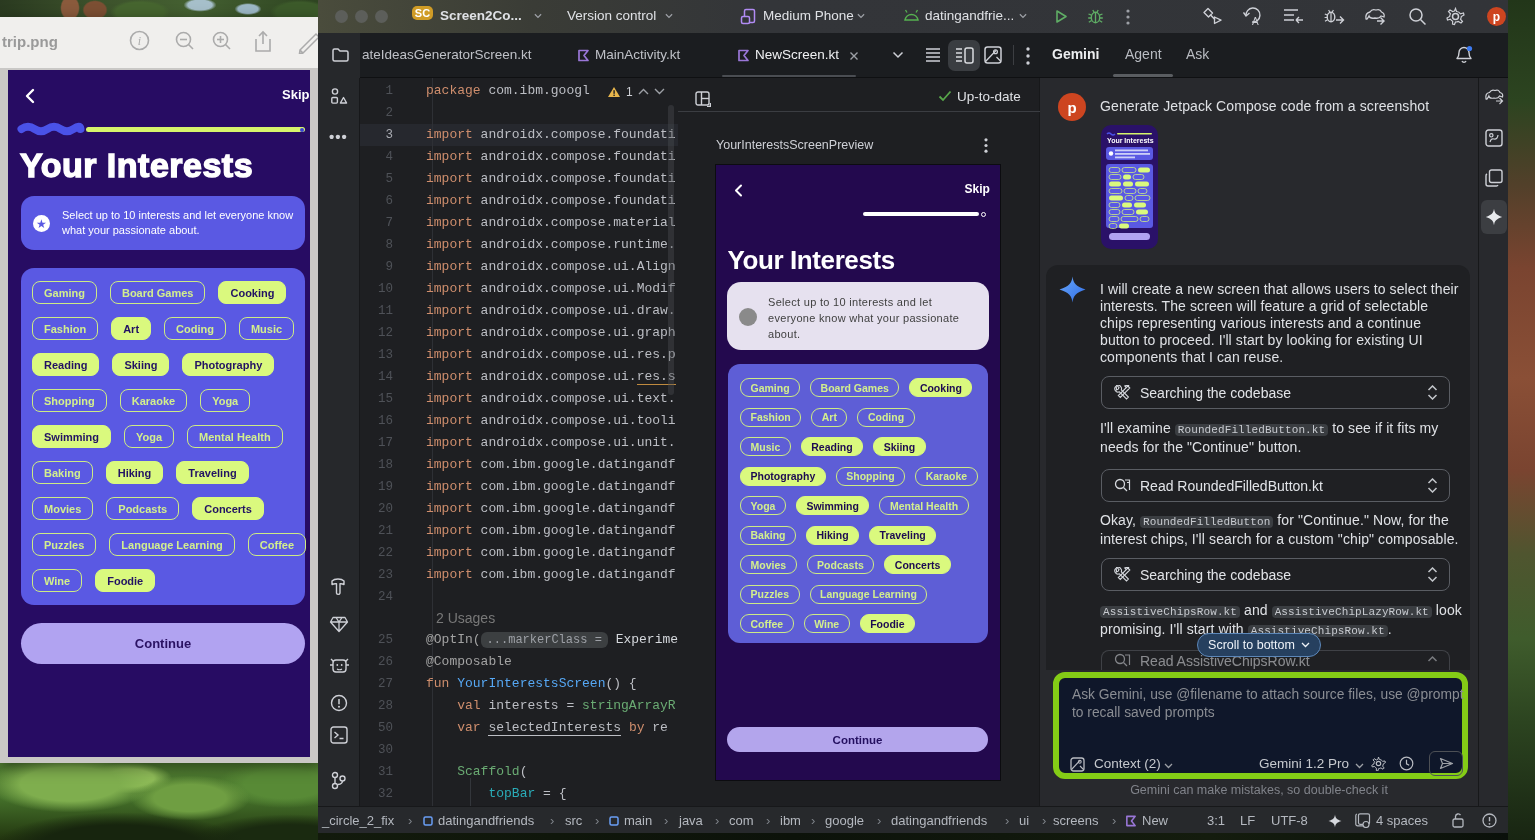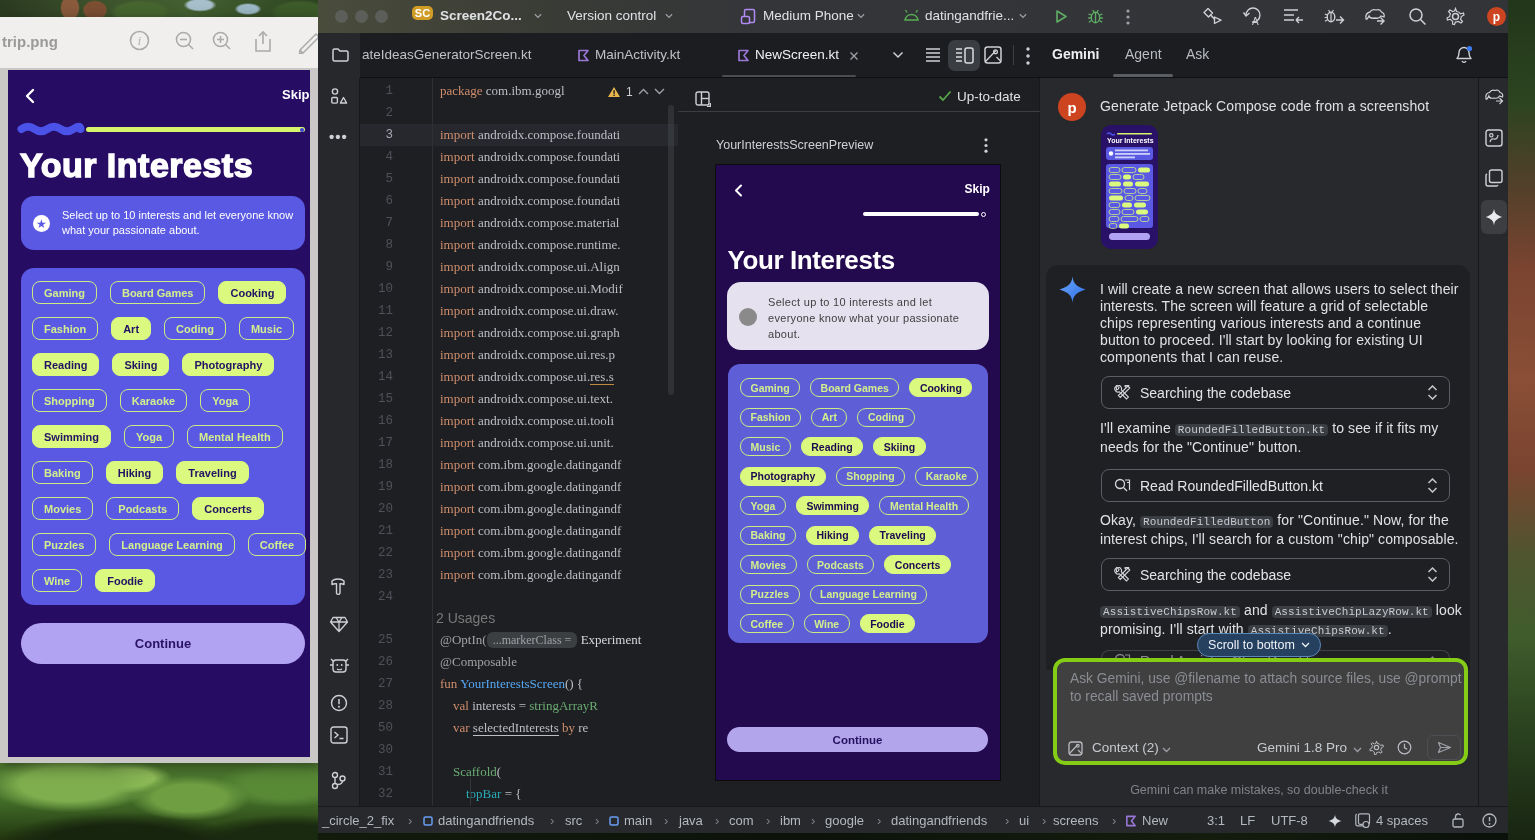--- a/index.html
+++ b/index.html
@@ -59,21 +59,21 @@
   #tabrow { left:0; top:33px; width:1190px; height:45px; background:#1b1d20; border-bottom:1px solid #0f1012; }
   #tabrow .lstrip { position:absolute; left:0; top:0; width:42px; height:45px; background:#26282b; }
   .tabtxt { position:absolute; top:14px; font-size:13.5px; color:#bfc1c7; }
   
   #lbar { left:0; top:78px; width:42px; height:728px; background:#26282b; border-right:1px solid #17181a; }
   #editor { left:42px; top:78px; width:318px; height:728px; background:#1e1f22; overflow:hidden; }
   #pvpanel { left:360px; top:78px; width:362px; height:728px; background:#1e1f22; border-right:1px solid #17181a; }
   #gemini { left:722px; top:78px; width:438px; height:728px; background:#28292d; }
   #rbar { left:1160px; top:78px; width:30px; height:728px; background:#28292d; border-left:1px solid #17181a; }
   #status { left:0; top:806px; width:1190px; height:27px; background:#27292c; border-top:1px solid #17181a; font-size:13px; color:#b4b8bf; }
-  .cl { position:absolute; left:80px; height:22px; line-height:22px; font-family:Liberation Serif, serif; font-size:13px; color:#bcbec4; white-space:pre; }
+  .cl { position:absolute; left:66px; height:22px; line-height:22px; font-family:Liberation Mono, monospace; font-size:13px; color:#bcbec4; white-space:pre; }
   .gn { position:absolute; right:0; width:33px; text-align:right; height:22px; line-height:22px; font-family:"Liberation Mono", monospace; font-size:12.5px; color:#4e5157; }
   .gcol { position:absolute; left:0; top:0; width:33px; height:728px; }
   .gn.gc { color:#a9abb2; }
   .kw { color:#cf8e6d; }
   .an { color:#a3a3a3; }
   .fn { color:#56a8f5; }
   .gr { color:#6aab73; }
   .cy { color:#2aacb8; }
   .inlay { background:#3c3f41; color:#9da0a6; border-radius:6px; padding:1px 6px; font-size:12px; }
   
@@ -620,32 +620,32 @@
         <span>Read AssistiveChipsRow.kt</span>
         <svg class="ud" style="top:4px" width="11" height="8" viewBox="0 0 11 8">
             <path d="M1.5 6 L5.5 2 L9.5 6" fill="none" stroke="#c3c6cb" stroke-width="1.5"></path>
           </svg>
       </div>
       <div class="abs" style="left:157px; top:555px; width:124px; height:24px; border-radius:12px; background:#26405f; border:1px solid #5c87b9; color:#eef2f8; font-size:12.5px; display:flex; align-items:center; justify-content:center; gap:6px;">Scroll to bottom
         <svg width="9" height="6" viewBox="0 0 9 6">
             <path d="M1 1 L4.5 4.5 L8 1" fill="none" stroke="#eef2f8" stroke-width="1.3"></path>
           </svg>
       </div>
-      <div class="abs" id="ginput" style="left:13px; top:580px; width:415px; height:107px; border-radius:12px; background:#404040; border:4px solid #84cc16;">
+      <div class="abs" id="ginput" style="left:13px; top:594px; width:415px; height:107px; border-radius:12px; background:#0f172a; border:6px solid #84cc16;">
         <div style="position:absolute; left:13px; top:8px; width:398px; font-size:13.8px; line-height:17.5px; color:#8a8d93;">Ask Gemini, use @filename to attach source files, use @prompt<br>to recall saved prompts</div>
         <svg style="position:absolute; left:11px; top:79px" width="15" height="15" viewBox="0 0 15 15">
             <rect x="1" y="1" width="13" height="13" rx="2.5" fill="none" stroke="#b9bcc2" stroke-width="1.3"></rect>
             <circle cx="9.8" cy="4.8" r="1.4" fill="none" stroke="#b9bcc2" stroke-width="1.1"></circle>
             <path d="M1.5 12.5 L9.5 4 M10 9 L13.5 12.5" stroke="#b9bcc2" stroke-width="1.1"></path>
           </svg>
         <span style="position:absolute; left:35px; top:78px; font-size:13.5px; color:#c6c9ce;">Context (2)</span>
         <svg style="position:absolute; left:105px; top:85px" width="9" height="6" viewBox="0 0 9 6">
             <path d="M1 1 L4.5 4.5 L8 1" fill="none" stroke="#9da0a6" stroke-width="1.3"></path>
           </svg>
-        <span style="position:absolute; left:200px; top:78px; font-size:13.5px; color:#c6c9ce;">Gemini 1.8 Pro</span>
+        <span style="position:absolute; left:200px; top:78px; font-size:13.5px; color:#c6c9ce;">Gemini 1.2 Pro</span>
         <svg style="position:absolute; left:296px; top:85px" width="9" height="6" viewBox="0 0 9 6">
             <path d="M1 1 L4.5 4.5 L8 1" fill="none" stroke="#9da0a6" stroke-width="1.3"></path>
           </svg>
         <svg style="position:absolute; left:312px; top:78px" width="15" height="15" viewBox="0 0 15 15">
             <circle cx="7.5" cy="7.5" r="2.2" fill="none" stroke="#b9bcc2" stroke-width="1.2"></circle>
             <path d="M7.5 1 L8.3 3.4 A4.3 4.3 0 0 1 11.6 5.3 L14 5 L14.4 6.6 L12.3 7.9 A4.3 4.3 0 0 1 11.6 10.1 L13.2 12 L12 13.2 L9.9 11.9 A4.3 4.3 0 0 1 7.6 12.6 L6.9 14.9 L5.3 14.5 L5.4 12.2 A4.3 4.3 0 0 1 3.6 10.5 L1.2 10.9 L0.8 9.3 L2.9 8 A4.3 4.3 0 0 1 3.6 5.7 L2 3.9 L3.2 2.7 L5.4 4 A4.3 4.3 0 0 1 6.9 3.4 Z" fill="none" stroke="#b9bcc2" stroke-width="1"></path>
           </svg>
         <svg style="position:absolute; left:340px; top:78px" width="15" height="15" viewBox="0 0 15 15">
             <circle cx="7.5" cy="7.5" r="6.3" fill="none" stroke="#b9bcc2" stroke-width="1.2"></circle>
             <path d="M7.5 3.8 V7.8 L10.2 9.2" fill="none" stroke="#b9bcc2" stroke-width="1.2"></path>

